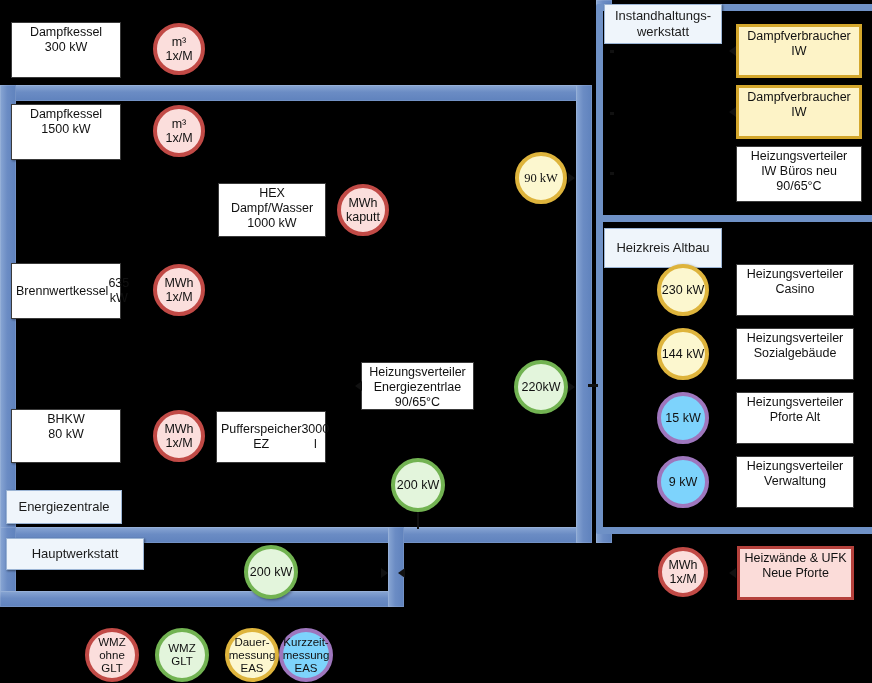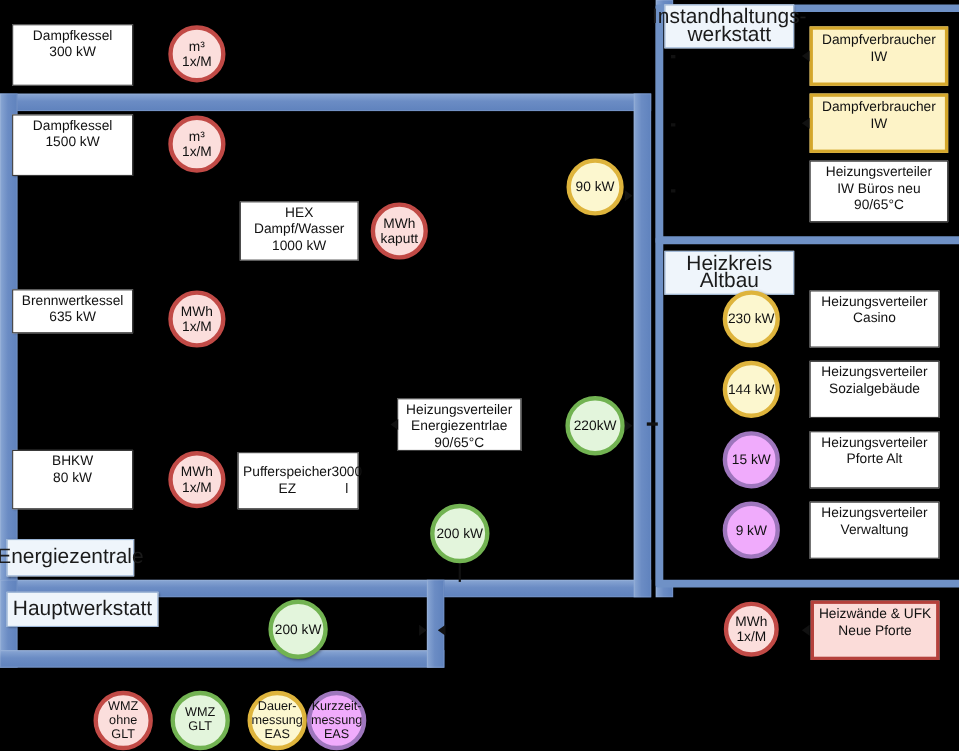--- a/index.html
+++ b/index.html
@@ -4,37 +4,37 @@
 <style>
   html,body{margin:0;padding:0;background:#000;}
   #stage{position:relative;width:872px;height:683px;background:#000;
          font-family:"Liberation Sans","DejaVu Sans",sans-serif;overflow:hidden;}
   .pipe{position:absolute;background:#6f91c6;
         box-shadow:inset 0 0 0 1px rgba(255,255,255,.12);}
   .pipe.h{background:linear-gradient(to bottom,#8aa7d4 0%,#6b8cc4 45%,#5f82bd 100%);}
   .pipe.v{background:linear-gradient(to right,#8aa7d4 0%,#6b8cc4 45%,#5f82bd 100%);}
   .panel{position:absolute;border:7px solid #6f91c6;background:#000;border-radius:2px;}
   .tag{position:absolute;background:#eff5fb;border:1px solid #9bb4d4;
-       color:#1b1b1b;font-size:19px;line-height:16px;text-align:center;
+       color:#1b1b1b;font-size:13px;line-height:16px;text-align:center;
        display:flex;align-items:center;justify-content:center;
        box-shadow:1px 1px 2px rgba(0,0,0,.45);padding:2px 0;box-sizing:border-box;}
   .box{position:absolute;background:#ffffff;border:1px solid #3a3a3a;
        color:#111;font-size:12.5px;line-height:15px;text-align:center;
        display:flex;align-items:center;box-sizing:border-box;
        box-shadow:1px 1px 2px rgba(0,0,0,.4);padding:2px 4px;}
   .box.yellow{background:#fdf3c7;border:3px solid #d4a72c;}
   .box.pink{background:#fbdcd9;border:3px solid #b5413c;}
   .circ{position:absolute;border-radius:50%;display:flex;align-items:center;
         justify-content:center;text-align:right;color:#111;font-size:12.5px;
         line-height:14px;box-sizing:border-box;
         box-shadow:1px 1px 3px rgba(0,0,0,.45);}
   .c-red{background:#fbdedc;border:4px solid #c14a46;}
   .c-green{background:#e3f5dc;border:4px solid #72b352;}
   .c-yellow{background:#fcf7cf;border:4px solid #deb43c;}
-  .c-purple{background:#f0abfc;border:4px solid #9e76bd;}
+  .c-purple{background:#7dd3fc;border:4px solid #9e76bd;}
   .arw{position:absolute;width:0;height:0;border-top:5px solid transparent;
        border-bottom:5px solid transparent;border-left:7px solid #111;}
   .arw.left{border-left:none;border-right:7px solid #111;}
   .stub{position:absolute;background:#111;}
   .legend-label{font-size:11.5px;line-height:13px;}
 </style>
 </head>
 <body>
 
 <div id="stage">
@@ -84,21 +84,21 @@
     <span>Dampfkessel</span>
     <span>1500 kW</span>
   </div>
 
   <div class="box" style="left:218px;top:183px;width:108px;height:54px;flex-direction:column;">
     <span>HEX</span>
     <span>Dampf/Wasser</span>
     <span>1000 kW</span>
   </div>
 
-  <div class="box" style="left:11px;top:263px;width:110px;height:40px;flex-direction:column;">
+  <div class="box" style="left:11px;top:263px;width:110px;height:56px;flex-direction:row;">
     <span>Brennwertkessel</span>
     <span>635 kW</span>
   </div>
 
   <div class="box" style="left:11px;top:409px;width:110px;height:54px;flex-direction:column;">
     <span>BHKW</span>
     <span>80 kW</span>
   </div>
 
   <div class="box" style="left:216px;top:411px;width:110px;height:52px;flex-direction:row;">
@@ -131,21 +131,21 @@
   <div class="circ c-red" style="left:153px;top:264px;width:52px;height:52px;flex-direction:column;">
     <span>MWh</span>
     <span>1x/M</span>
   </div>
 
   <div class="circ c-red" style="left:153px;top:410px;width:52px;height:52px;flex-direction:column;">
     <span>MWh</span>
     <span>1x/M</span>
   </div>
 
-  <div class="circ c-yellow" style="left:515px;top:144px;width:52px;height:52px;">
+  <div class="circ c-yellow" style="left:515px;top:152px;width:52px;height:52px;font-family:Liberation Serif, serif;">
     <span>90 kW</span>
   </div>
   <div class="arw" style="left:568px;top:173px;"></div>
 
   <div class="circ c-green" style="left:514px;top:360px;width:54px;height:54px;">
     <span>220kW</span>
   </div>
   <div class="arw" style="left:568px;top:382px;"></div>
 
   <div class="circ c-green" style="left:391px;top:458px;width:54px;height:54px;">

